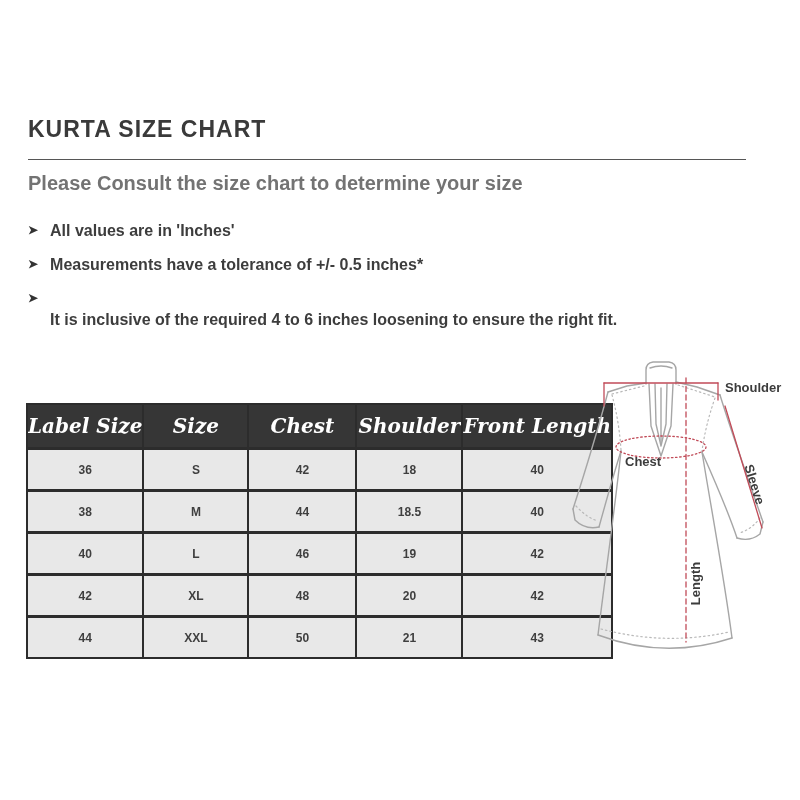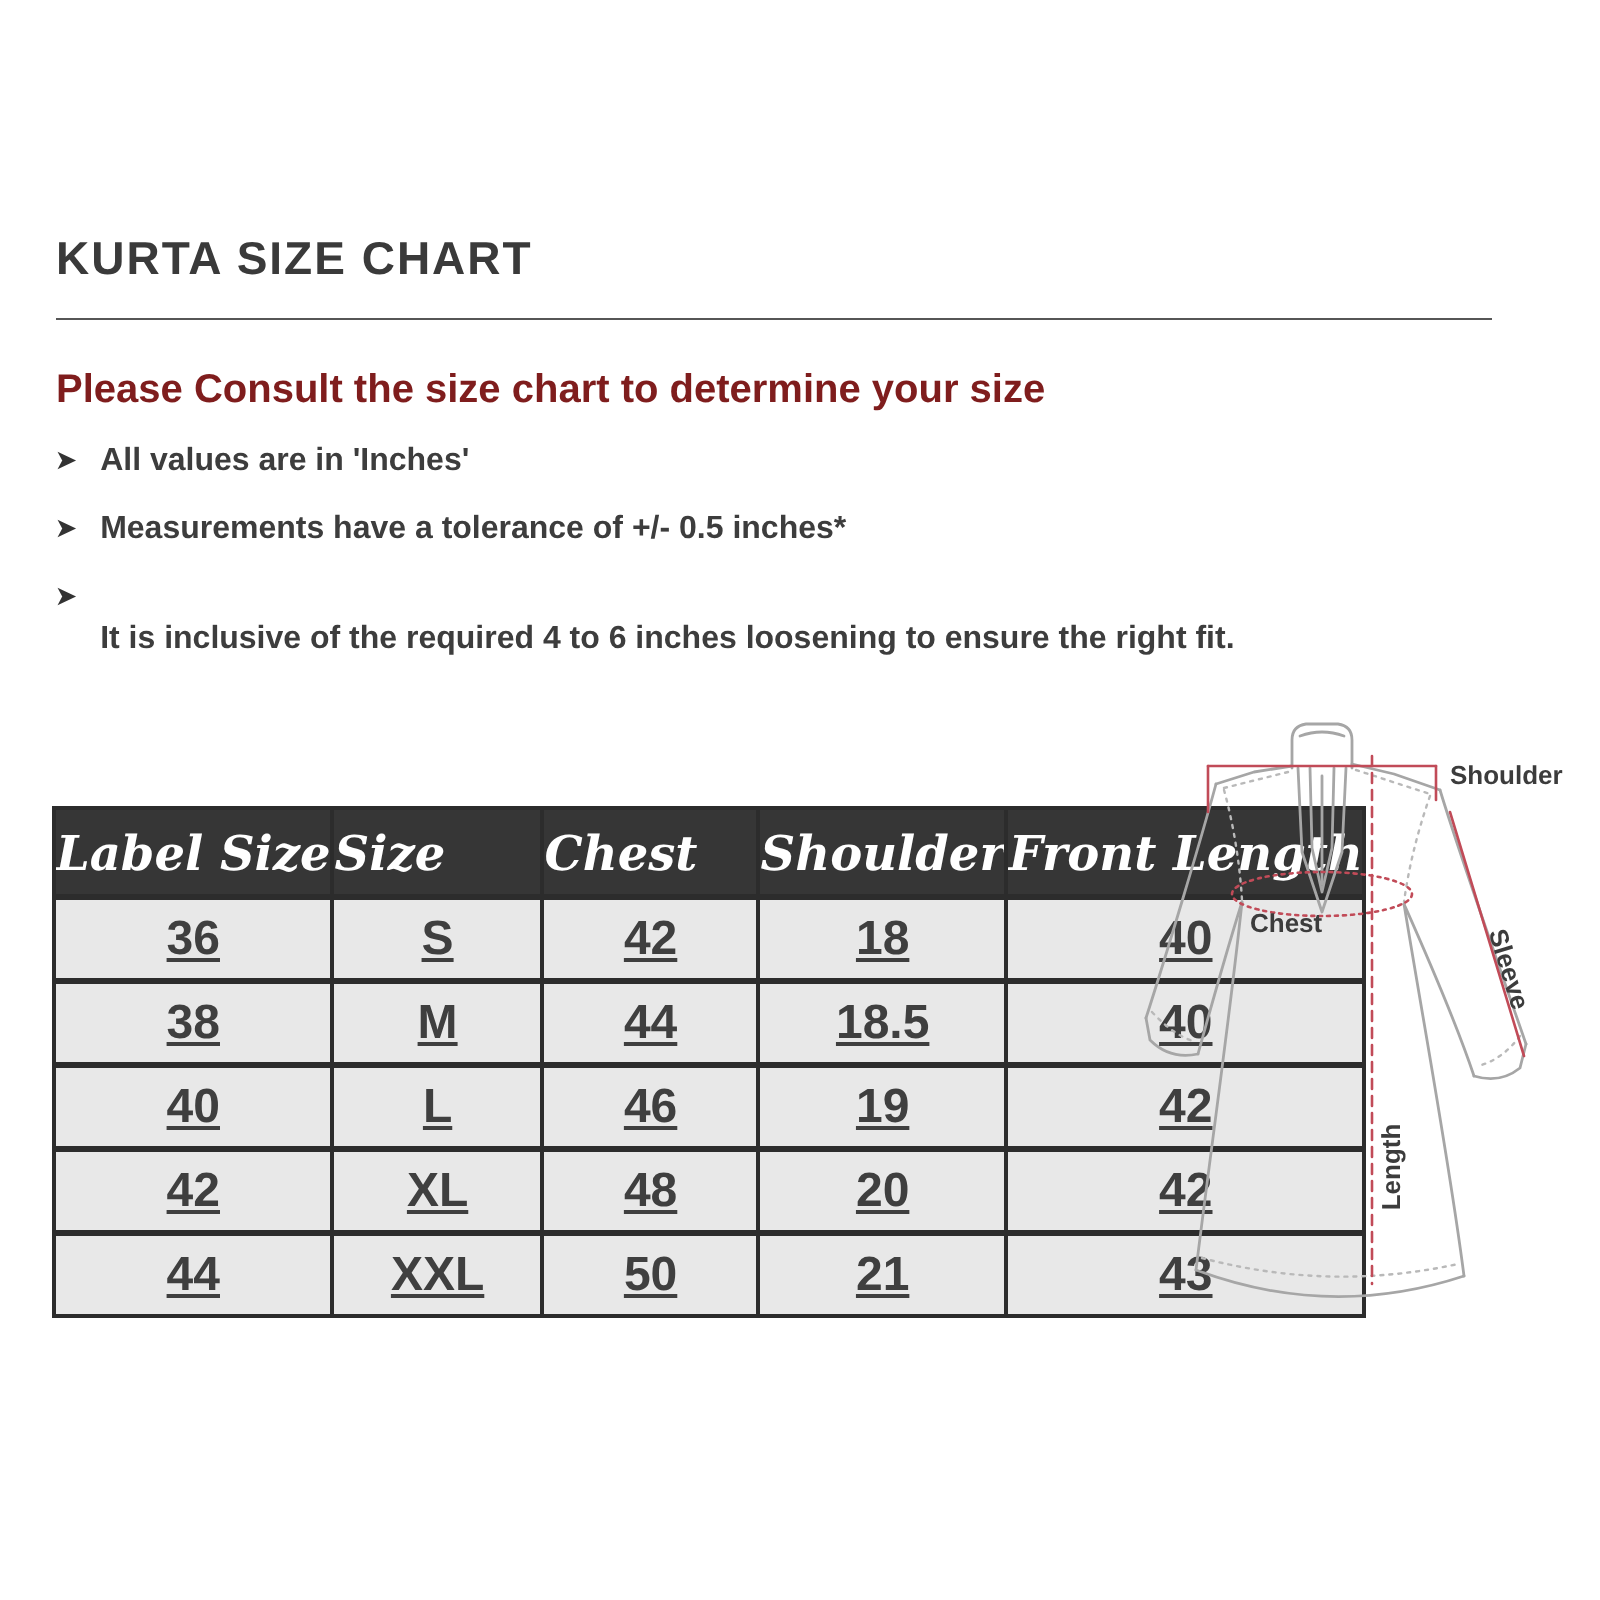--- a/index.html
+++ b/index.html
@@ -10,22 +10,22 @@
   .page-title{
     position:absolute;left:28px;top:116px;
     font-size:23px;font-weight:bold;letter-spacing:1px;color:#3a3a3a;
     white-space:nowrap;
     text-align:right;
   }
   .title-rule{
     position:absolute;left:28px;top:159px;width:718px;height:1px;background:#565656;
   }
   .page-subtitle{
-    position:absolute;left:28px;top:184px;
-    font-size:20px;font-weight:bold;color:#7f1d1d;white-space:nowrap;
+    position:absolute;left:28px;top:172px;
+    font-size:20px;font-weight:bold;color:#737373;white-space:nowrap;
   }
   .notes{
     position:absolute;left:28px;top:220px;width:700px;
     list-style:none;margin:0;padding:0;
   }
   .note-item{
     display:flex;align-items:flex-start;margin-bottom:13px;
     font-size:16px;font-weight:bold;color:#3d3d3d;line-height:1.32;
   }
   .note-bullet{
@@ -39,30 +39,29 @@
     border:2px solid #2c2c2c;background:#e8e8e8;
   }
   table.size-table col.c0{width:109px;}
   table.size-table col.c1{width:105px;}
   table.size-table col.c2{width:108px;}
   table.size-table col.c3{width:106px;}
   table.size-table col.c4{width:122px;}
   table.size-table th{
     height:42px;background:#363636;color:#ffffff;
     font-family:"DejaVu Serif", serif;font-style:italic;font-weight:bold;
-    font-size:24px;text-align:left;vertical-align:middle;
+    font-size:20px;text-align:center;vertical-align:middle;
     border-left:2px solid #2c2c2c;border-bottom:3px solid #2c2c2c;
     padding:0;overflow:hidden;white-space:nowrap;
   }
   table.size-table td{
     height:39px;background:#e8e8e8;color:#3f3f3f;
-    font-size:24px;font-weight:bold;text-align:center;vertical-align:middle;
+    font-size:12px;font-weight:bold;text-align:center;vertical-align:middle;
     border-left:2px solid #2c2c2c;border-top:3px solid #2c2c2c;
     padding:0;
-    text-decoration:underline;
   }
   table.size-table th:first-child, table.size-table td:first-child{border-left:none;}
   table.size-table tr:first-child td{border-top:none;}
   
   .kurta-diagram{position:absolute;left:565px;top:358px;width:230px;height:300px;}
   .kurta-diagram svg{position:absolute;left:0;top:0;}
   .diagram-label{
     position:absolute;font-size:13px;font-weight:bold;color:#3c3c3c;white-space:nowrap;
   }
   .label-shoulder{left:160px;top:22px;}

